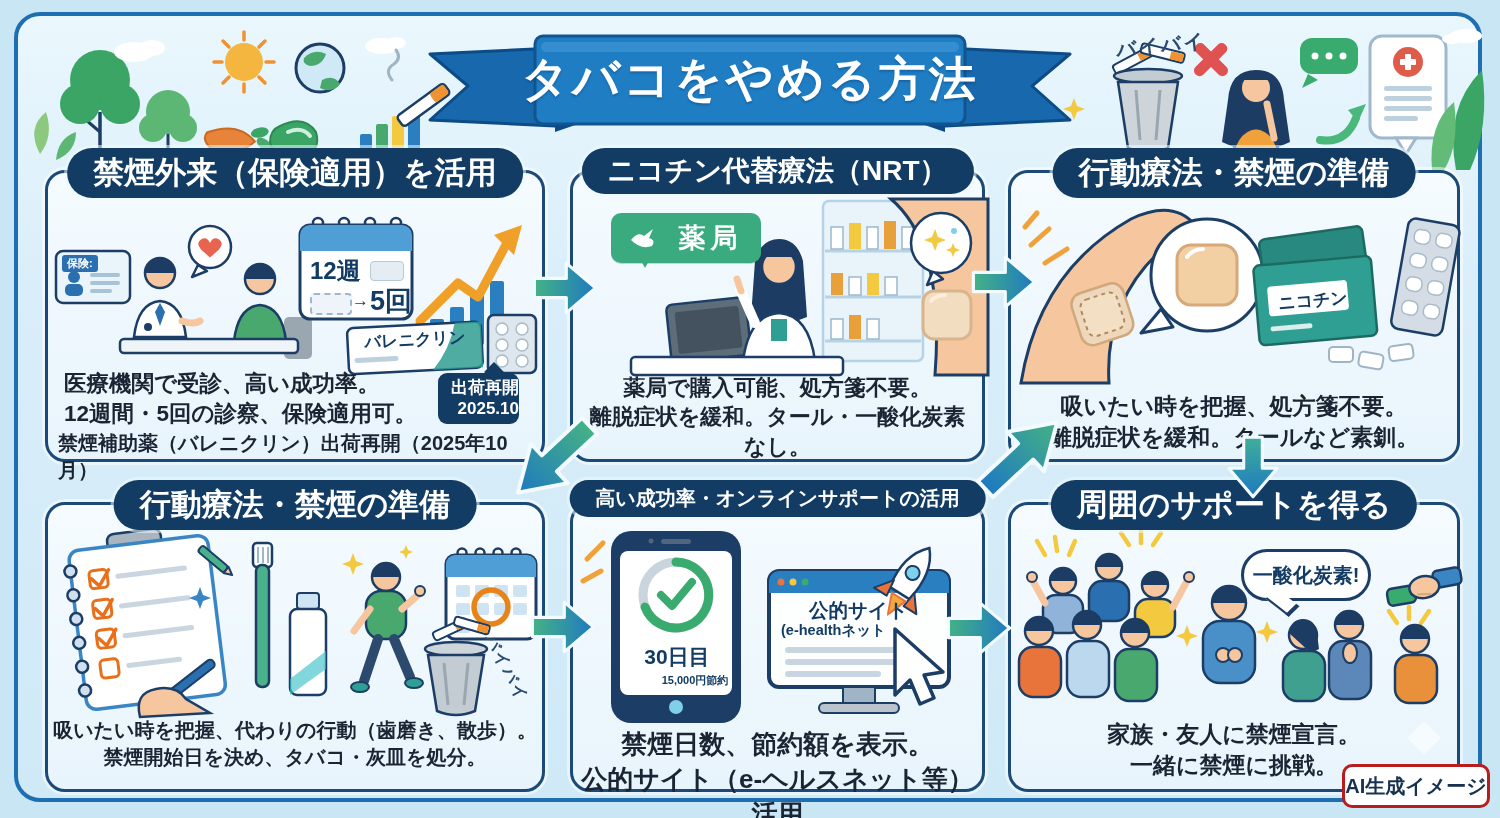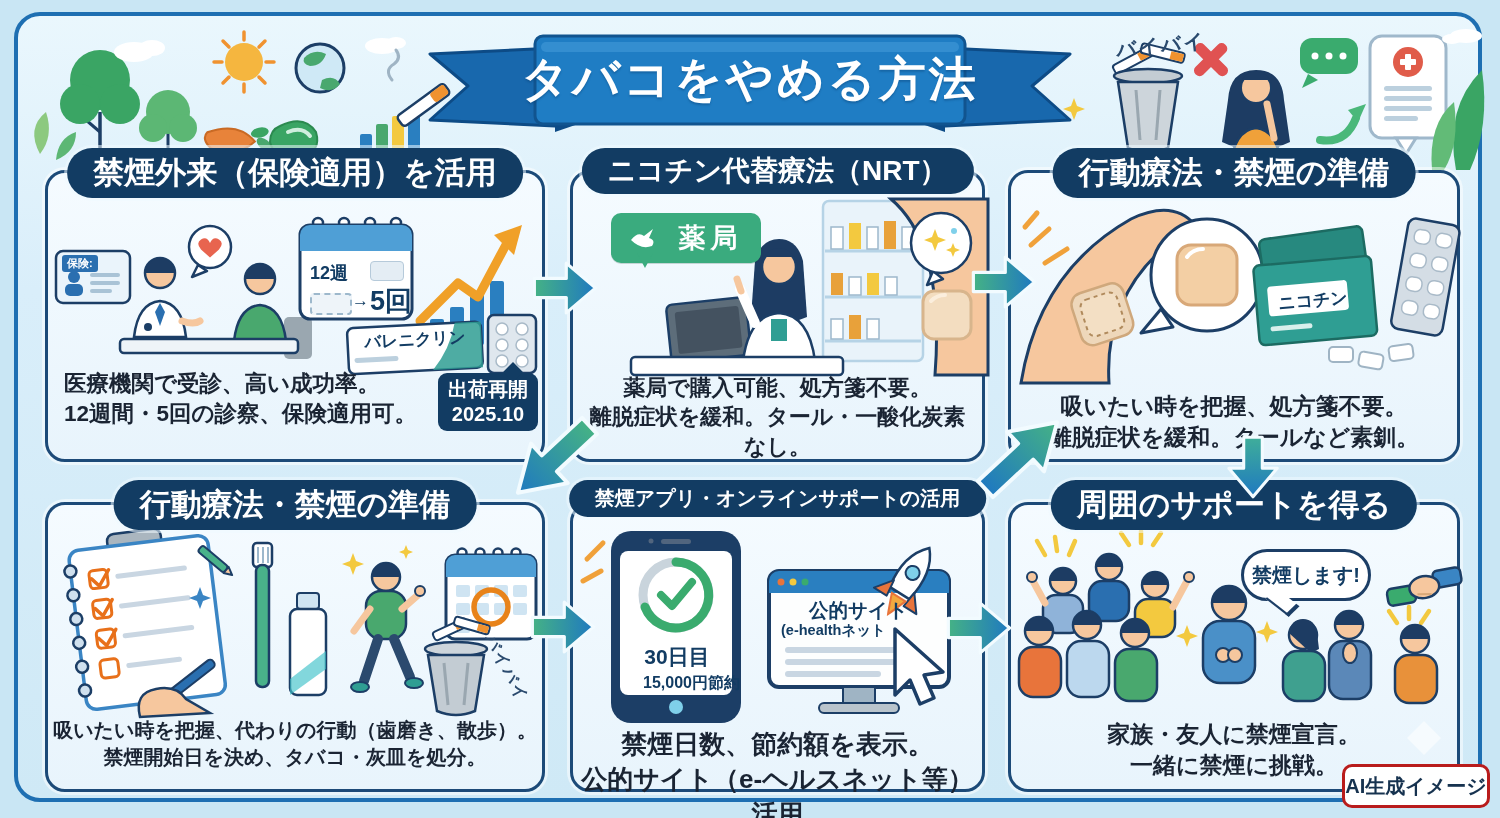--- a/index.html
+++ b/index.html
@@ -239,30 +239,31 @@
         <rect x="440" y="116" width="48" height="58" rx="6" fill="#dfe7ee" stroke="#1c3e66" stroke-width="2.5"></rect>
         <circle cx="454" cy="130" r="6" fill="#fff" stroke="#a9bac8" stroke-width="1.5"></circle>
           <circle cx="474" cy="130" r="6" fill="#fff" stroke="#a9bac8" stroke-width="1.5"></circle>
         <circle cx="454" cy="146" r="6" fill="#fff" stroke="#a9bac8" stroke-width="1.5"></circle>
           <circle cx="474" cy="146" r="6" fill="#fff" stroke="#a9bac8" stroke-width="1.5"></circle>
         <circle cx="454" cy="162" r="6" fill="#fff" stroke="#a9bac8" stroke-width="1.5"></circle>
           <circle cx="474" cy="162" r="6" fill="#fff" stroke="#a9bac8" stroke-width="1.5"></circle>
       </g>
     </svg>
     <div class="label" style="left:14px;top:82px;font-size:11px;color:#fff;background:#2a6fb0;padding:1px 5px;border-radius:3px;text-align:right;">保険:</div>
-    <div class="label" style="left:262px;top:88px;font-size:18px;">12週</div>
+    <div class="label" style="left:262px;top:82px;font-size:24px;">12週</div>
     <div class="chip" style="left:322px;top:88px;width:32px;height:18px;background:#e4edf4;border:1.5px solid #b6cada;"></div>
     <div class="chip" style="left:262px;top:120px;width:38px;height:18px;background:#eef4f9;border:2px dashed #9db8cc;"></div>
     <div class="label" style="left:304px;top:118px;font-size:17px;">→</div>
     <div class="label" style="left:322px;top:110px;font-size:27px;">5回</div>
     <div class="label" style="left:306px;top:156px;width:122px;text-align:center;font-size:16.5px;transform:rotate(-3deg);">バレニクリン</div>
-    <div class="restock" style="left:390px;top:200px;width:100px;padding:4px 0;font-size:20px;">出荷再開
+    <div class="restock" style="left:390px;top:200px;width:81px;padding:4px 0;font-size:17px;text-align:right;">出荷再開
 2025.10</div>
     <div class="body-text" style="left:16px;top:196px;width:380px;font-size:22.5px;">医療機関で受診、高い成功率。
 12週間・5回の診察、保険適用可。</div>
+    <div class="body-text" style="left:10px;top:257px;width:484px;font-size:20px;">禁煙補助薬（バレニクリン）出荷再開（2025年10月）</div>
   </section>
 
   <section class="panel" style="left:570px;top:170px;width:415px;height:292px;">
     <div class="pill" style="font-size:28px;">
       <span>ニコチン代替療法（NRT）</span>
     </div>
     <svg class="scene" style="top:26px;" width="411" height="176" viewBox="0 0 411 176">
       <g>
         <rect x="250" y="2" width="100" height="160" rx="6" fill="#e9f3fa" stroke="#b6d3e6" stroke-width="2.5"></rect>
         <line x1="252" y1="52" x2="348" y2="52" stroke="#b6d3e6" stroke-width="3"></line>
@@ -472,21 +473,21 @@
         <line x1="420" y1="134" x2="416" y2="176" stroke="#9aa7b0" stroke-width="3"></line>
       </g>
     </svg>
     <div class="label" style="left:450px;top:126px;font-size:16px;color:#2a4a6e;transform:rotate(62deg);transform-origin:left top;letter-spacing:2px;">バイバイ</div>
     <div class="body-text centered" style="top:212px;font-size:20px;">吸いたい時を把握、代わりの行動（歯磨き、散歩）。
 禁煙開始日を決め、タバコ・灰皿を処分。</div>
   </section>
 
   <section class="panel" style="left:570px;top:502px;width:415px;height:290px;">
     <div class="pill" style="font-size:20px;">
-      <span>禁煙アプリ・オンラインサポートの活用</span>
+      <span>高い成功率・オンラインサポートの活用</span>
     </div>
     <svg class="scene" style="top:22px;" width="411" height="198" viewBox="0 0 411 198">
       <g stroke="#f0a13a" stroke-width="5" stroke-linecap="round">
         <line x1="14" y1="32" x2="30" y2="16"></line>
           <line x1="10" y1="54" x2="28" y2="44"></line>
       </g>
       <g>
         <rect x="38" y="4" width="130" height="192" rx="20" fill="#1c3e66"></rect>
         <rect x="47" y="24" width="112" height="144" rx="8" fill="#ffffff"></rect>
         <rect x="88" y="12" width="30" height="5" rx="2.5" fill="#51657e"></rect>
@@ -511,21 +512,21 @@
       <g transform="rotate(32 332 60)">
         <path d="M332 14 q17 19 10 54 l-23 0 q-6 -35 13 -54 z" fill="#ffffff" stroke="#1c3e66" stroke-width="2.5"></path>
         <circle cx="331" cy="44" r="7" fill="#7fd0ea" stroke="#1c3e66" stroke-width="2"></circle>
         <path d="M319 60 l-13 17 15 0 z" fill="#e8743b" stroke="#1c3e66" stroke-width="2" stroke-linejoin="round"></path>
         <path d="M343 60 l13 17 -15 0 z" fill="#e8743b" stroke="#1c3e66" stroke-width="2" stroke-linejoin="round"></path>
         <path d="M324 72 q7 18 8 20 q1 -2 8 -20 z" fill="#f3a93f" stroke="#e8743b" stroke-width="2"></path>
       </g>
       <path d="M322 102 l0 66 15 -15 10 24 14 -6 -10 -23 19 -3 z" fill="#ffffff" stroke="#1c3e66" stroke-width="3.5" stroke-linejoin="round"></path>
     </svg>
     <div class="label" style="left:52px;top:138px;width:104px;text-align:center;font-size:21px;">30日目</div>
-    <div class="label" style="left:51px;top:168px;width:116px;text-align:right;font-size:16px;">15,000円節約</div>
+    <div class="label" style="left:64px;top:168px;width:116px;text-align:center;font-size:11px;">15,000円節約</div>
     <div class="label" style="left:208px;top:92px;font-size:19.5px;"></div>
     <div class="label" style="left:208px;top:92px;font-size:19.5px;margin-left:28px;">公的サイト</div>
     <div class="label" style="left:208px;top:116px;font-size:14.5px;">(e-healthネット</div>
     <div class="body-text centered" style="top:222px;font-size:26px;">禁煙日数、節約額を表示。
 公的サイト（e-ヘルスネット等）活用</div>
   </section>
 
   <section class="panel" style="left:1008px;top:502px;width:452px;height:290px;padding-left:16px;">
     <div class="pill" style="font-size:31px;">
       <span>周囲のサポートを得る</span>
@@ -588,21 +589,21 @@
         <circle cx="338" cy="96" r="14" fill="#f6c79e" stroke="#1c3e66" stroke-width="2.5"></circle>
           <path d="M324 96 a14 14 0 0 1 28 0 z" fill="#1d3c63"></path>
         <rect x="318" y="112" width="42" height="58" rx="14" fill="#5b88b8" stroke="#1c3e66" stroke-width="2.5"></rect>
         <ellipse cx="339" cy="124" rx="7" ry="10" fill="#f6c79e" stroke="#1c3e66" stroke-width="2"></ellipse>
         <circle cx="404" cy="110" r="14" fill="#f6c79e" stroke="#1c3e66" stroke-width="2.5"></circle>
           <path d="M390 110 a14 14 0 0 1 28 0 z" fill="#1d3c63"></path>
         <rect x="384" y="126" width="42" height="48" rx="14" fill="#e8913a" stroke="#1c3e66" stroke-width="2.5"></rect>
       </g>
     </svg>
     <div class="speech" style="left:230px;top:44px;width:124px;height:46px;">
-      <span style="color:#123c63;font-size:20px;font-weight:bold;">禁煙します!</span>
+      <span style="color:#123c63;font-size:20px;font-weight:bold;">一酸化炭素!</span>
     </div>
     <div class="body-text centered" style="top:214px;font-size:23px;">家族・友人に禁煙宣言。
 一緒に禁煙に挑戦。</div>
   </section>
 
   <svg class="arrow-svg" style="left:533px;top:258px;" width="64" height="60" viewBox="0 0 100 94">
     <defs>
         <linearGradient id="ag1" x1="0" y1="0" x2="1" y2="0">
           <stop offset="0" stop-color="#45b285"></stop>
           <stop offset="1" stop-color="#1f79c0"></stop>

